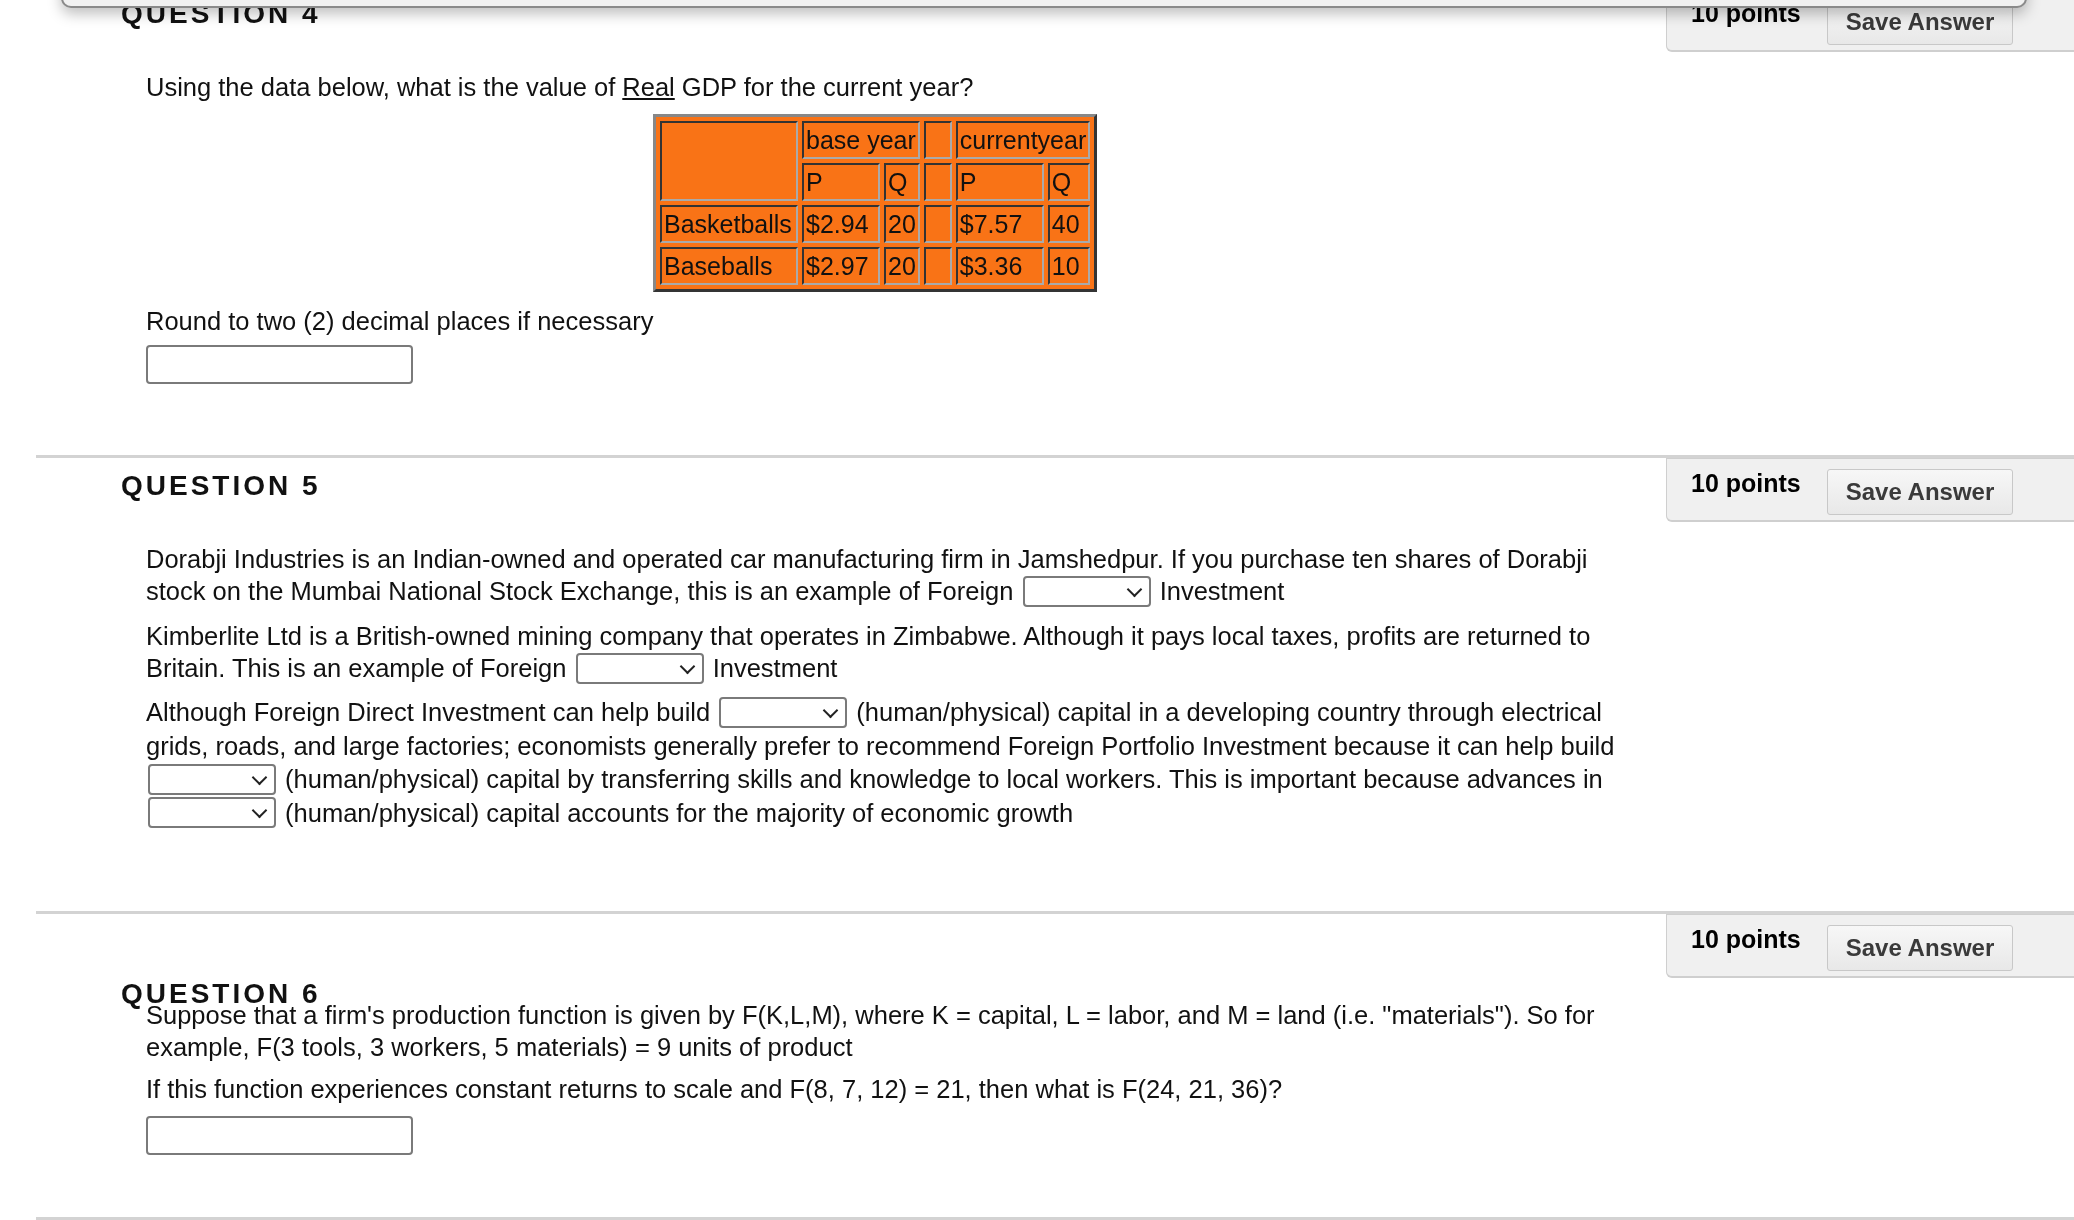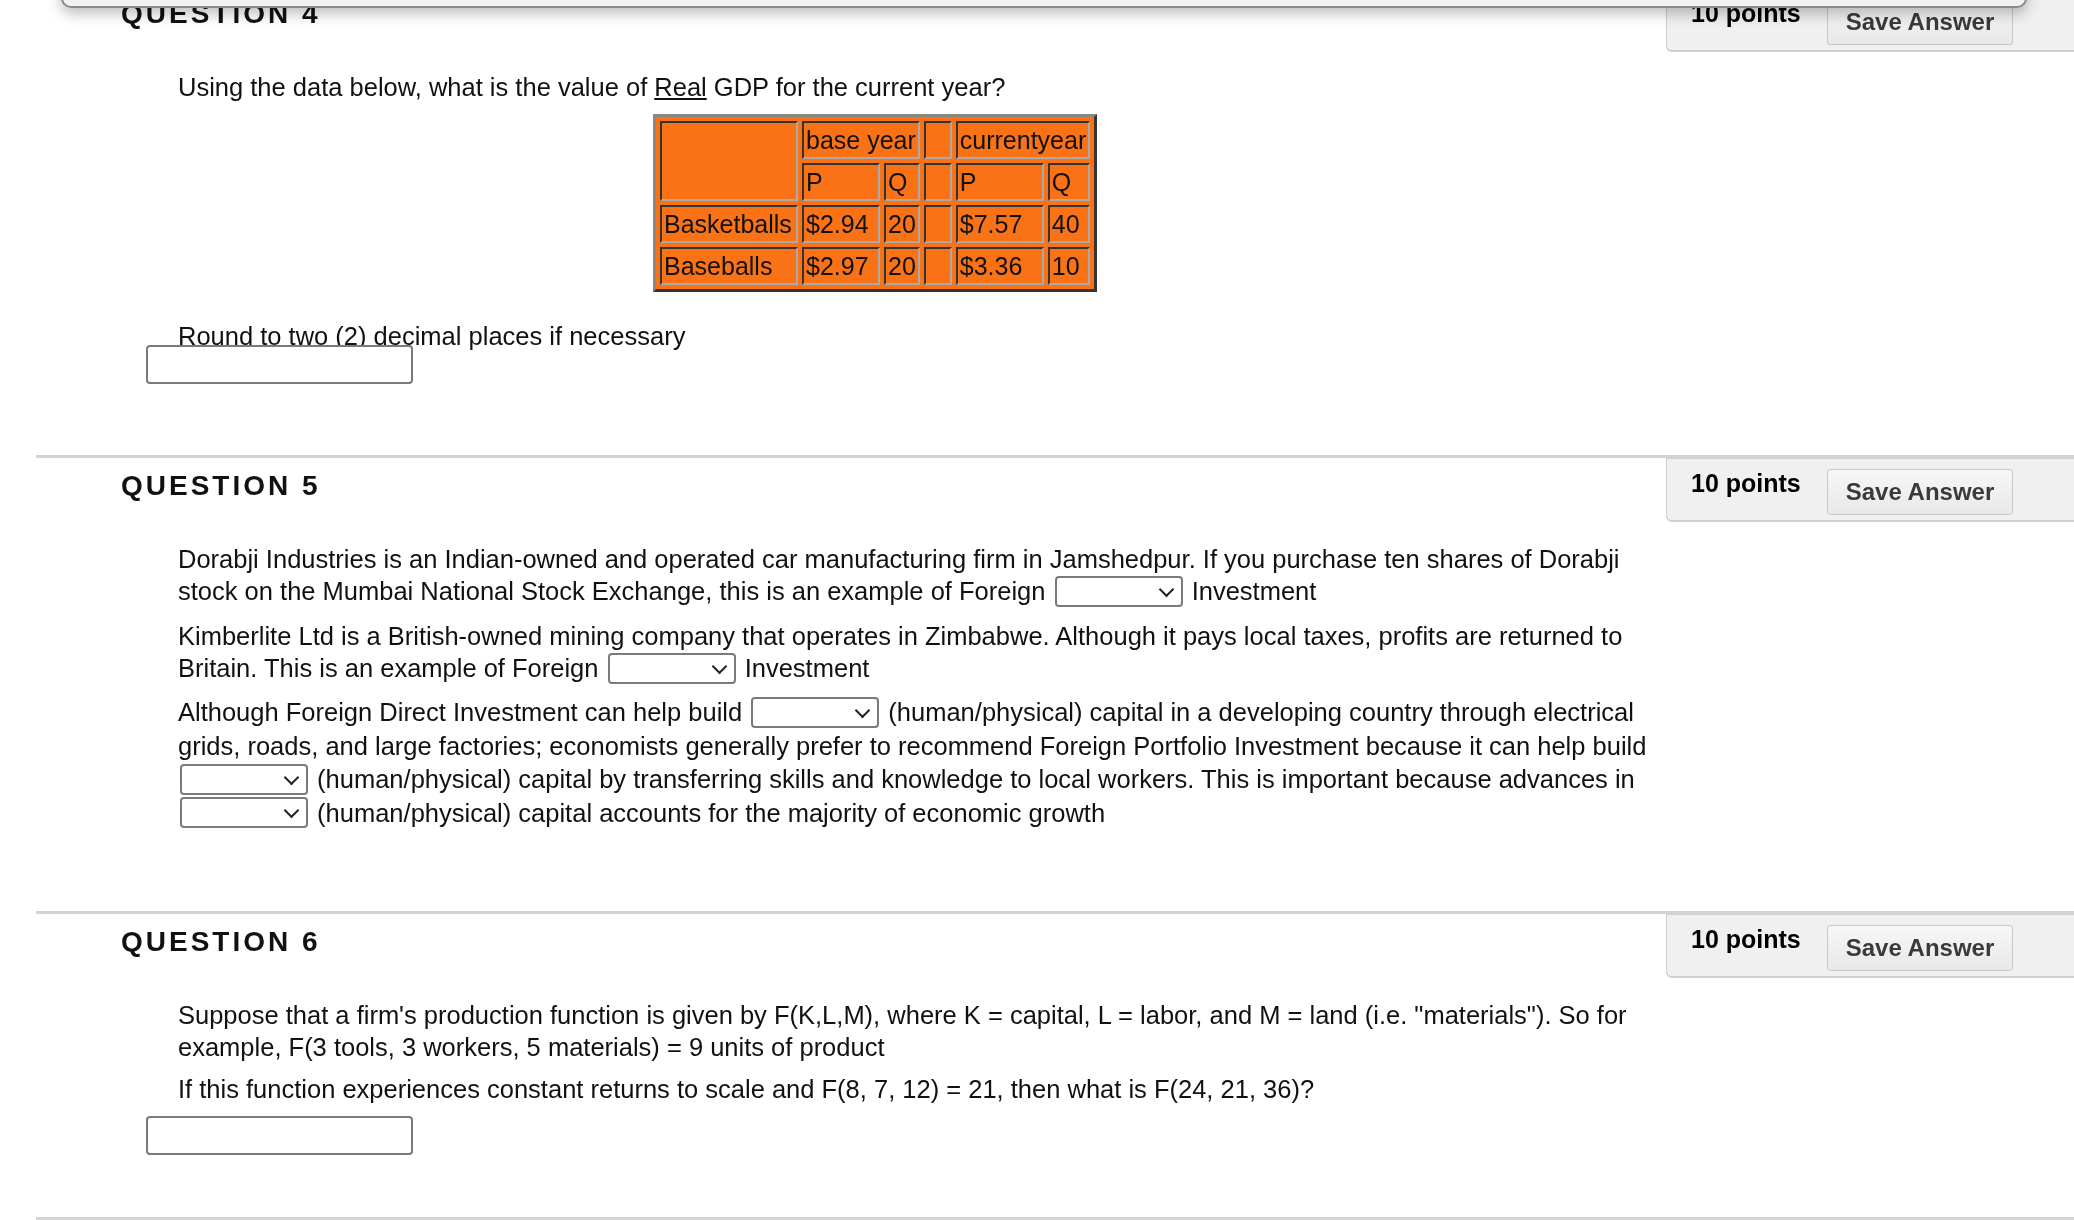--- a/index.html
+++ b/index.html
@@ -21,21 +21,21 @@
   .points-label {
     position:absolute; left:24px; top:10px; font-weight:bold; font-size:25px; color:#000000;
   }
   .save-btn {
     position:absolute; left:160px; top:10px; width:186px; height:46px;
     background:linear-gradient(#f7f7f7,#e8e8e8); border:1px solid #c8c8c8;
     border-radius:3px; font-family:"Liberation Sans", sans-serif;
     font-weight:bold; font-size:24px; color:#3a3a3a; padding:8px; cursor:pointer;
     box-sizing:border-box;
   }
-  .para { position:absolute; left:146px; width:1480px; font-size:25.5px; line-height:32px; color:#111;margin-left:32px; }
+  .para { position:absolute; left:146px; width:1480px; font-size:25.5px; line-height:32px; color:#111; }
   .txt-input {
     position:absolute; left:146px; width:267px; height:39px; box-sizing:border-box;
     border:2px solid #7a7a7a; border-radius:4px; background:#fff;
   }
   .sel {
     display:inline-block; position:relative; vertical-align:middle;
     width:128px; height:31px; box-sizing:border-box;
     border:2px solid #7a7a7a; border-radius:4px; background:#fff; margin:-4px 2px 0 2px;
   }
   .sel .chev {
@@ -101,21 +101,21 @@
       <td>Baseballs</td>
       <td>$2.97</td>
       <td>20</td>
       <td></td>
       <td>$3.36</td>
       <td>10</td>
     </tr>
   </tbody>
     </table>
 
-  <div class="para" style="top:320px;">Round to two (2) decimal places if necessary</div>
+  <div class="para" style="top:305px;">Round to two (2) decimal places if necessary</div>
   <input class="txt-input" style="top: 345px;" type="text" value="">
 </section>
 
 <section>
   <div class="divider" style="top:455px;"></div>
   <div class="qhead" style="top:470px;">QUESTION 5</div>
 
   <div class="pointsbox" style="top:458px;">
     <span class="points-label">10 points</span>
     <button class="save-btn">Save Answer</button>
@@ -139,21 +139,21 @@
     <span>(human/physical) capital in a developing country through electrical grids, roads, and large factories; economists generally prefer to recommend Foreign Portfolio Investment because it can help build</span>
     <span class="sel"><span class="chev"></span></span>
     <span>(human/physical) capital by transferring skills and knowledge to local workers. This is important because advances in</span>
     <span class="sel"><span class="chev"></span></span>
     <span>(human/physical) capital accounts for the majority of economic growth</span>
   </div>
 </section>
 
 <section>
   <div class="divider" style="top:911px;"></div>
-  <div class="qhead" style="top:926px;">QUESTION 6</div>
+  <div class="qhead" style="top:978px;">QUESTION 6</div>
 
   <div class="pointsbox" style="top:914px;">
     <span class="points-label">10 points</span>
     <button class="save-btn">Save Answer</button>
   </div>
 
   <div class="para" style="top:999px;">Suppose that a firm's production function is given by F(K,L,M), where K = capital, L = labor, and M = land (i.e. "materials"). So for example, F(3 tools, 3 workers, 5 materials) = 9 units of product</div>
   <div class="para" style="top:1073px;">If this function experiences constant returns to scale and F(8, 7, 12) = 21, then what is F(24, 21, 36)?</div>
   <input class="txt-input" style="top: 1116px;" type="text" value="">
 

